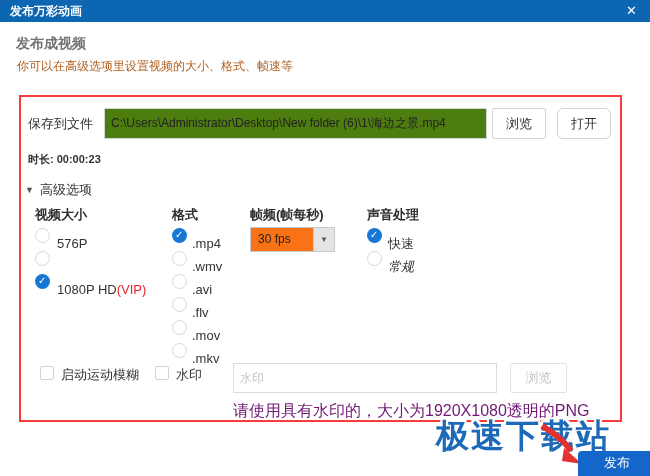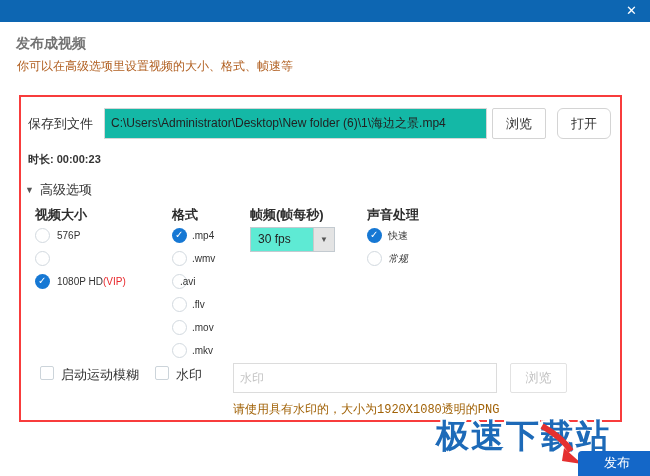--- a/index.html
+++ b/index.html
@@ -13,61 +13,62 @@
   .titlebar { position:absolute; left:0; top:0; width:650px; height:22px; background:#0d66b2; }
   .titlebar .title { position:absolute; left:10px; top:0; line-height:22px; font-size:12px; font-weight:bold; color:#fff; }
   .titlebar .close { position:absolute; right:13px; top:0; line-height:22px; font-size:13px; font-weight:bold; color:#fff; cursor:pointer; }
   
   .page-title { position:absolute; left:16px; top:35px; font-size:14px; font-weight:bold; color:#737373; }
   .page-subtitle { position:absolute; left:17px; top:58px; font-size:12px; color:#b05e1f; }
   
   .redbox { position:absolute; left:19px; top:95px; width:603px; height:327px; border:2px solid #f83c3c; background:transparent; }
   
   .save-label { position:absolute; left:28px; top:115px; font-size:13px; color:#333;text-align:center; }
-  .path-input { position:absolute; left:104px; top:108px; width:383px; height:31px; border:1px solid #d6d6d6; background:#14b8a6; font-size:12px; color:#222; padding:0 6px; font-family:inherit; }
+  .path-input { position:absolute; left:104px; top:108px; width:383px; height:31px; border:1px solid #d6d6d6; background:#4d7c0f; font-size:12px; color:#222; padding:0 6px; font-family:inherit; }
   .btn { position:absolute; height:31px; background:#fff; border:1px solid #d4d4d4; border-radius:2px; font-size:13px; color:#333; text-align:center; line-height:29px; cursor:pointer; }
   .btn-browse { left:492px; top:108px; width:54px; }
   .btn-open   { left:557px; top:108px; width:54px;border-radius:6px; }
   
   .duration { position:absolute; left:28px; top:152px; font-size:11px; font-weight:bold; color:#333; }
   .advanced { position:absolute; left:25px; top:181px; font-size:13px; color:#333; cursor:pointer; }
   .advanced .tri { display:inline-block; font-size:9px; color:#555; vertical-align:1px; margin-right:6px; }
   
   .col-header { position:absolute; font-size:13px; font-weight:bold; color:#2d2d2d; top:206px; }
   .h-size { left:35px; } .h-format { left:172px; } .h-fps { left:250px; } .h-sound { left:367px; }
-  .opt { position:absolute; font-size:10px; color:#333; height:16px; line-height:16px; cursor:pointer; }
+  .opt { position:absolute; font-size:13px; color:#333; height:16px; line-height:16px; cursor:pointer;margin-top:8px; }
   .radio { position:absolute; width:15px; height:15px; border-radius:50%; border:1px solid #d2d9df; background:#fff; cursor:pointer; }
   .radio.checked { border:none; background:#1678d4; }
   .radio.checked::after { content:"✓"; position:absolute; left:3px; top:1px; font-size:10px; font-weight:bold; color:#fff; }
   .vip { color:#e8262a; }
   
-  .fps-select { position:absolute; left:250px; top:227px; width:85px; height:25px; border:1px solid #c3cad0; background:#5eead4; cursor:pointer; }
+  .fps-select { position:absolute; left:250px; top:227px; width:85px; height:25px; border:1px solid #c3cad0; background:#f97316; cursor:pointer; }
   .fps-select .val { position:absolute; left:7px; top:0; line-height:23px; font-size:12px; color:#222; }
   .fps-select .drop { position:absolute; right:0; top:0; width:21px; height:23px; background:#e4e4e4; border-left:1px solid #c9c9c9; text-align:center; }
   .fps-select .drop span { font-size:8px; color:#555; line-height:23px; }
   
   .checkbox { position:absolute; width:14px; height:14px; border:1px solid #ccd4da; border-radius:2px; background:#fff; cursor:pointer; }
   .cb-label { position:absolute; font-size:13px; color:#333; cursor:pointer; }
   .wm-input { position:absolute; left:233px; top:363px; width:264px; height:30px; border:1px solid #dcdcdc; font-size:12px; color:#222; padding:0 6px; font-family:inherit; }
   .wm-input::placeholder { color:#c4c4c4; }
   .btn-disabled { left:510px; top:363px; width:57px; height:30px; line-height:28px; color:#c3c3c3; border-color:#e2e2e2; cursor:default; }
   
-  .note { position:absolute; left:233px; top:401px; font-size:12px; color:#a16207;font-family:Liberation Mono, monospace; }
+  .note { position:absolute; left:233px; top:401px; font-size:16px; color:#701a75; }
   
   .site-mark { position:absolute; left:436px; top:414px; font-size:33px; font-weight:bold; letter-spacing:2px; color:#1d6ab8;
     text-shadow:-2px -2px 0 #fff, 2px -2px 0 #fff, -2px 2px 0 #fff, 2px 2px 0 #fff, 0 -2px 0 #fff, 0 2px 0 #fff, -2px 0 0 #fff, 2px 0 0 #fff; }
   .arrow-svg { position:absolute; left:538px; top:424px; }
   .publish-btn { position:absolute; left:578px; top:451px; width:78px; height:32px; background:#1467c8; border:none; border-radius:4px; color:#fff; font-size:13px; font-family:inherit; text-align:center; padding-bottom:8px; cursor:pointer; }
 </style>
 </head>
 <body>
 
 <div class="window">
 
   <div class="titlebar">
+    <span class="title">发布万彩动画</span>
     <span class="close">✕</span>
   </div>
 
   <div class="page-title">发布成视频</div>
   <div class="page-subtitle">你可以在高级选项里设置视频的大小、格式、帧速等</div>
 
   <div class="redbox"></div>
 
   <div class="save-label">保存到文件</div>
   <input class="path-input" type="text" value="C:\Users\Administrator\Desktop\New folder (6)\1\海边之景.mp4" style="">
@@ -89,21 +90,21 @@
   <div class="opt" style="left:57px; top:228px;"><span>576P</span></div>
   <span class="radio" style="left:35px; top:251px;"></span>
   <span class="radio checked" style="left:35px; top:274px;"></span>
   <div class="opt" style="left:57px; top:274px;"><span>1080P HD</span><span class="vip">(VIP)</span></div>
 
   <span class="radio checked" style="left:172px; top:228px;"></span>
   <div class="opt" style="left:192px; top:228px;">.mp4</div>
   <span class="radio" style="left:172px; top:251px;"></span>
   <div class="opt" style="left:192px; top:251px;">.wmv</div>
   <span class="radio" style="left:172px; top:274px;"></span>
-  <div class="opt" style="left:180px; top:274px;">.avi</div>
+  <div class="opt" style="left:192px; top:274px;">.avi</div>
   <span class="radio" style="left:172px; top:297px;"></span>
   <div class="opt" style="left:192px; top:297px;text-align:center;">.flv</div>
   <span class="radio" style="left:172px; top:320px;"></span>
   <div class="opt" style="left:192px; top:320px;">.mov</div>
   <span class="radio" style="left:172px; top:343px;"></span>
   <div class="opt" style="left:192px; top:343px;">.mkv</div>
 
   <div class="fps-select">
     <span class="val">30 fps</span>
     <span class="drop"><span>▼</span></span>

